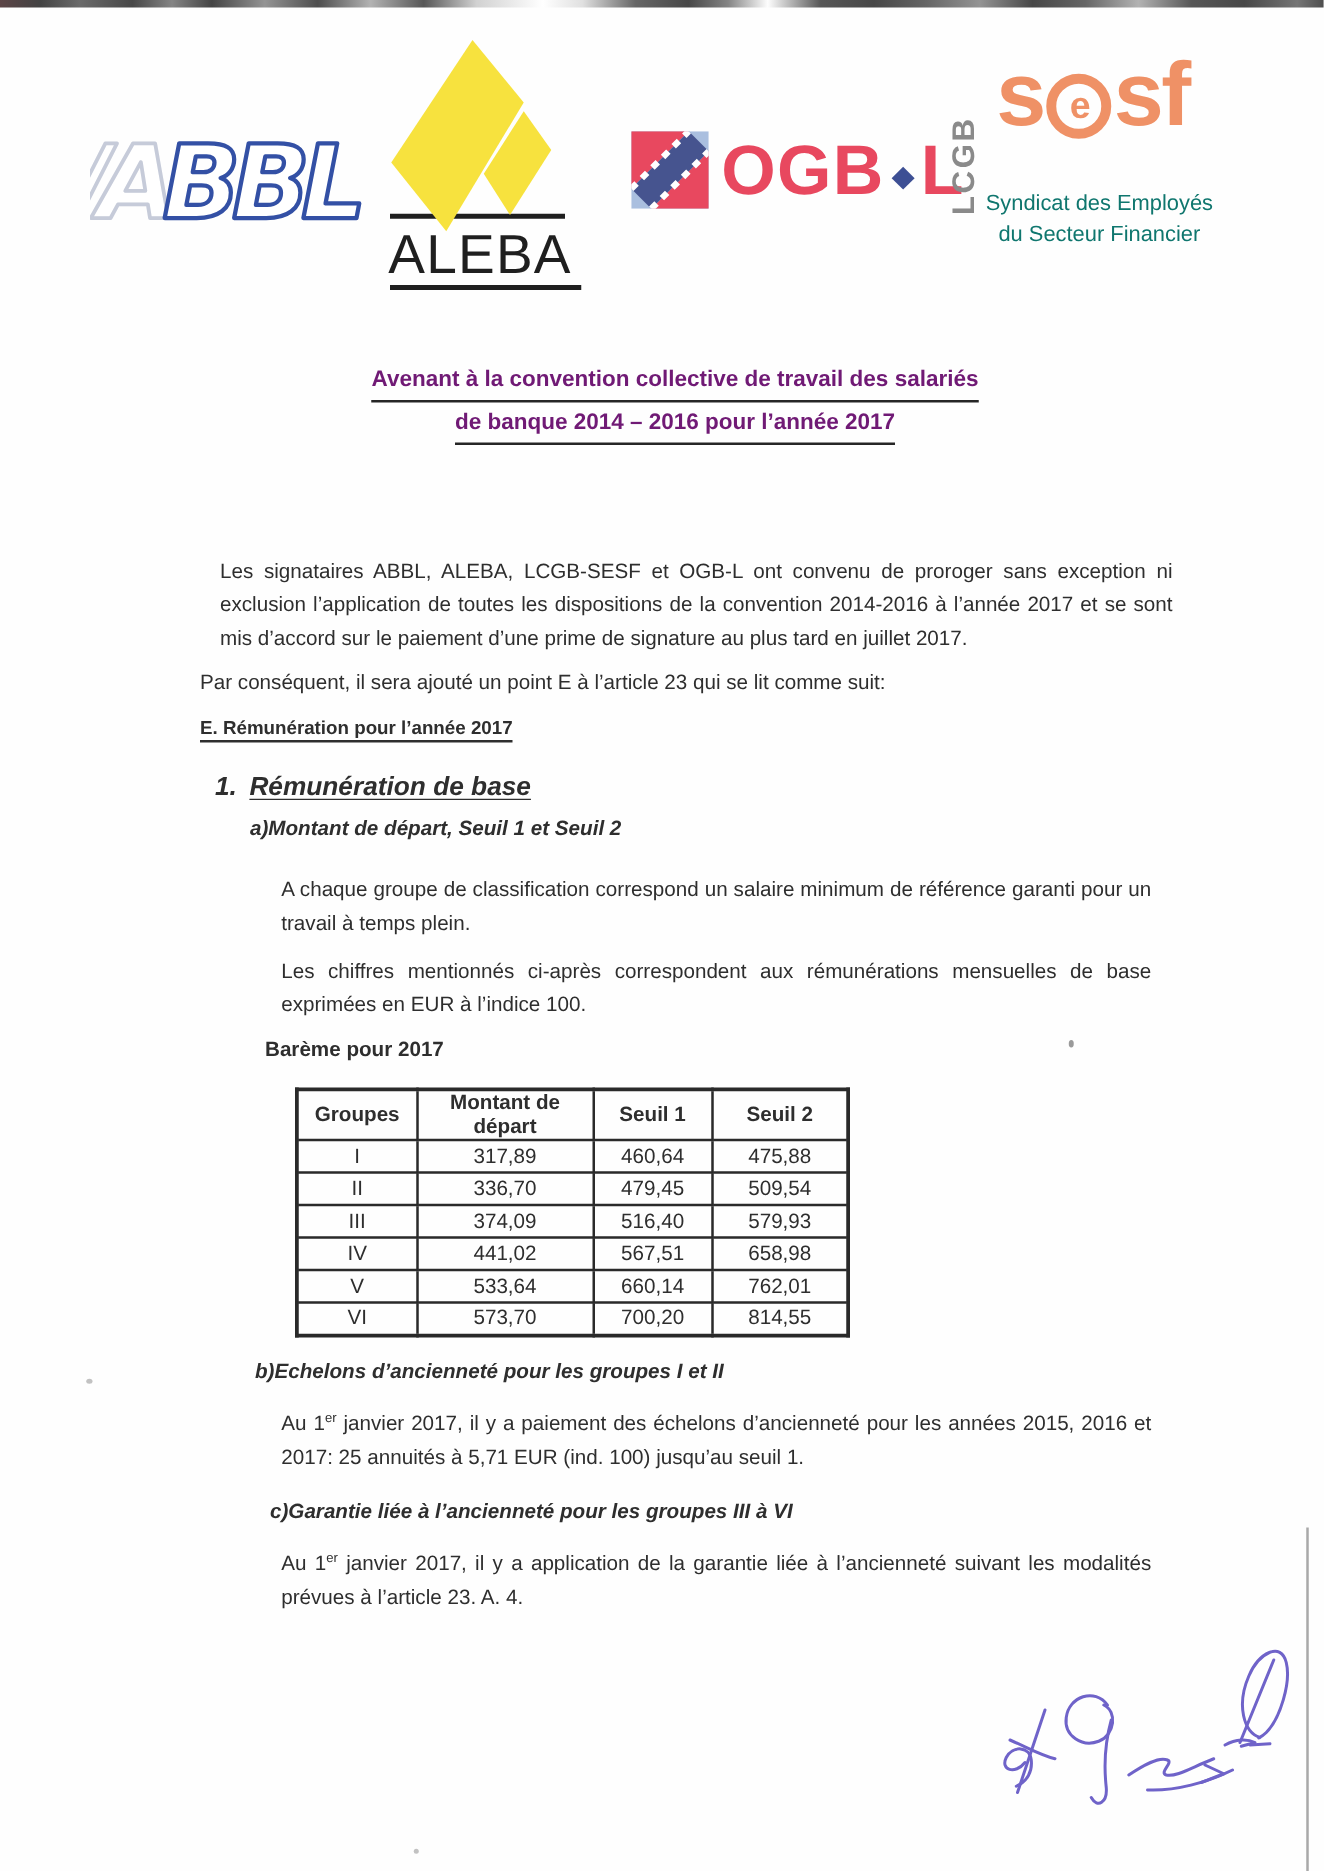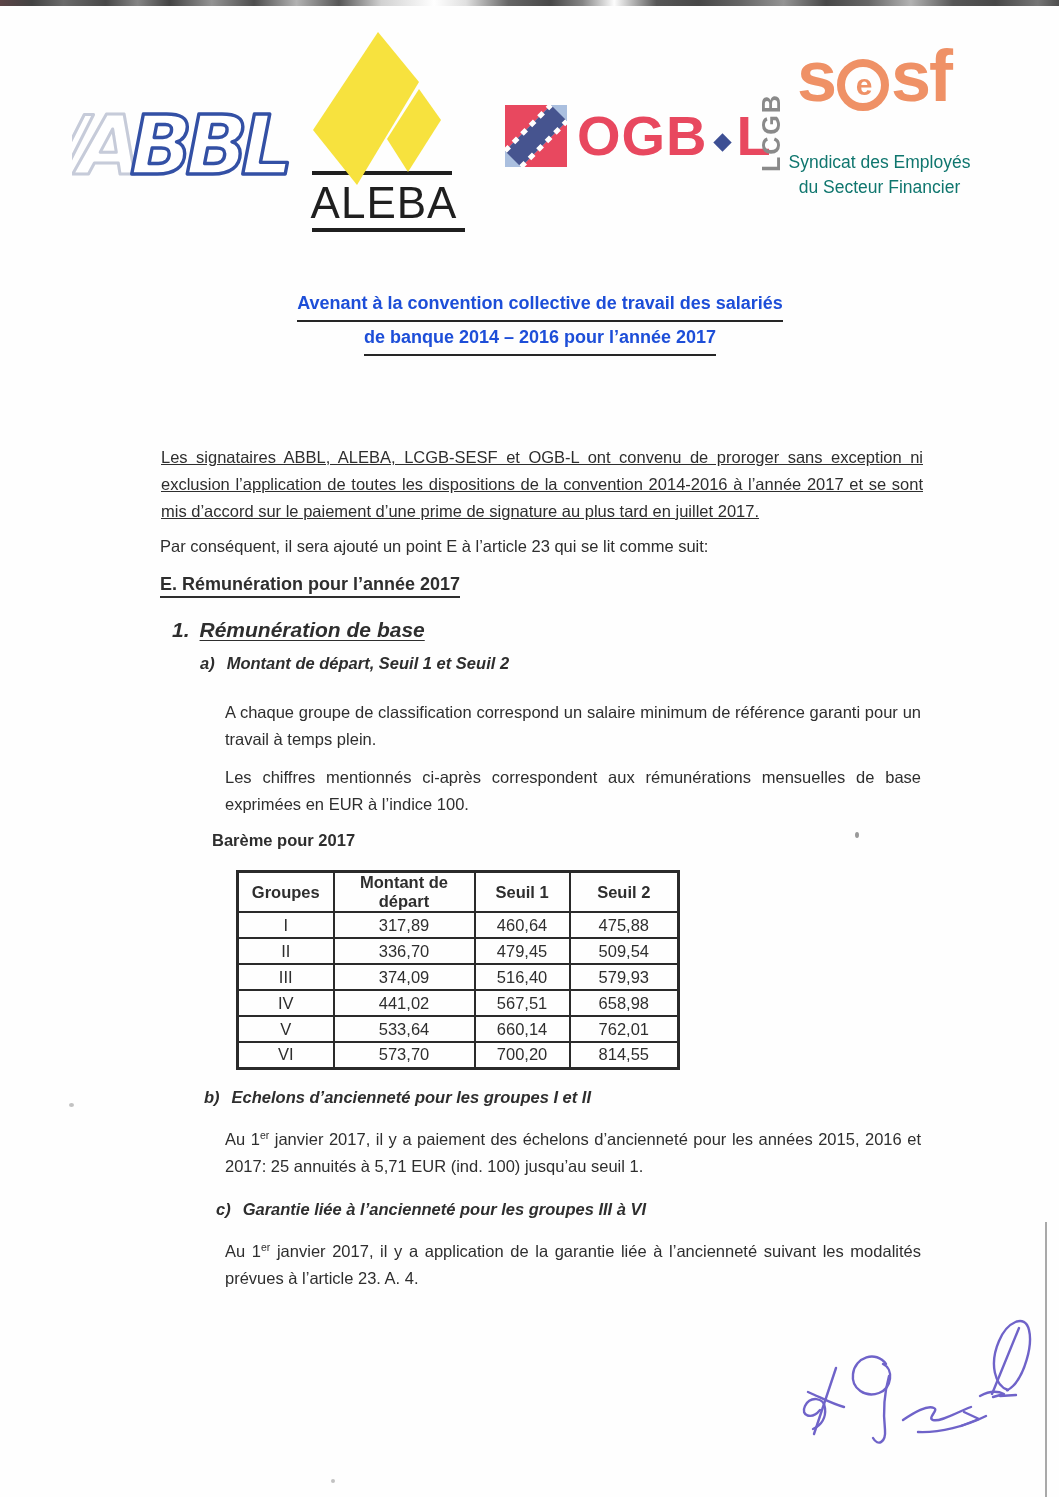--- a/index.html
+++ b/index.html
@@ -36,32 +36,32 @@
   .sesf-word { position:absolute; left:40px; top:-12px; display:flex; align-items:flex-end;
                color:#ef9166; font-weight:600; font-size:72px; line-height:1; letter-spacing:-2px; }
   .sesf-e { display:inline-flex; align-items:center; justify-content:center;
             width:52px; height:52px; border:8px solid #ef9166; border-radius:50%;
             font-size:30px; font-weight:700; margin:0 2px 1px 2px; }
   .sesf-sub { position:absolute; left:0px; top:98px; width:245px; text-align:center;
               color:#0f766e; font-size:17.5px; line-height:25px; }
 
   
   .doc-title { position:absolute; left:160px; top:288px; width:760px; text-align:center;
-               font-weight:bold; font-size:18px; line-height:31px; color:#1d4ed8; }
+               font-weight:bold; font-size:18px; line-height:31px; color:#701a75; }
   .doc-title .tl { display:inline-block; border-bottom:2px solid #262626; padding-bottom:1px; }
 
   
   .para { position:absolute; font-size:16.5px; line-height:27px; color:#2e2e2e; }
   .just { text-align:justify; }
-  .h-e { position:absolute; left:160px; top:574px; font-weight:bold; font-size:18px; }
+  .h-e { position:absolute; left:160px; top:574px; font-weight:bold; font-size:15px; }
   .h-e span { display:inline-block; border-bottom:2px solid #2e2e2e; padding-bottom:1px; }
   .h-1 { position:absolute; left:172px; top:618px; font-weight:bold; font-style:italic; font-size:21px; }
   .h-1 .t { text-decoration:underline; text-decoration-thickness:1px; text-underline-offset:3px; margin-left:10px; }
   .h-sub { position:absolute; font-weight:bold; font-style:italic; font-size:16.5px; }
-  .h-sub .t { margin-left:12px; }
+  .h-sub .t { margin-left:0; }
   .bareme { position:absolute; left:212px; top:831px; font-weight:bold; font-size:16.5px; }
   sup.er { vertical-align:super; font-size:10.5px; line-height:0; }
 
   
   table.bareme-table { position:absolute; left:236px; top:870px; width:444px;
         border-collapse:collapse; font-size:16.5px; color:#2e2e2e;
         border:3px solid #2a2a2a; }
   table.bareme-table th, table.bareme-table td {
         border:2px solid #2a2a2a; text-align:center; padding:0; height:26px; }
   table.bareme-table th { font-weight:bold; height:29px; }
@@ -128,21 +128,21 @@
       <div>Syndicat des Employés</div>
       <div>du Secteur Financier</div>
     </div>
   </div>
 
   <div class="doc-title">
     <span class="tl">Avenant à la convention collective de travail des salariés</span><br>
     <span class="tl">de banque 2014 – 2016 pour l’année 2017</span>
   </div>
 
-  <div class="para just" style="left:161px; top:444px; width:762px;text-decoration:underline;">Les signataires ABBL, ALEBA, LCGB-SESF et OGB-L ont convenu de proroger sans exception ni exclusion l’application de toutes les dispositions de la convention 2014-2016 à l’année 2017 et se sont mis d’accord sur le paiement d’une prime de signature au plus tard en juillet 2017.</div>
+  <div class="para just" style="left:176px; top:444px; width:762px;">Les signataires ABBL, ALEBA, LCGB-SESF et OGB-L ont convenu de proroger sans exception ni exclusion l’application de toutes les dispositions de la convention 2014-2016 à l’année 2017 et se sont mis d’accord sur le paiement d’une prime de signature au plus tard en juillet 2017.</div>
   <div class="para" style="left:160px; top:533px; width:762px;">Par conséquent, il sera ajouté un point E à l’article 23 qui se lit comme suit:</div>
 
   <div class="h-e">
     <span>E. Rémunération pour l’année 2017</span>
   </div>
 
   <div class="h-1">
     <span>1.</span><span class="t">Rémunération de base</span>
   </div>
 

